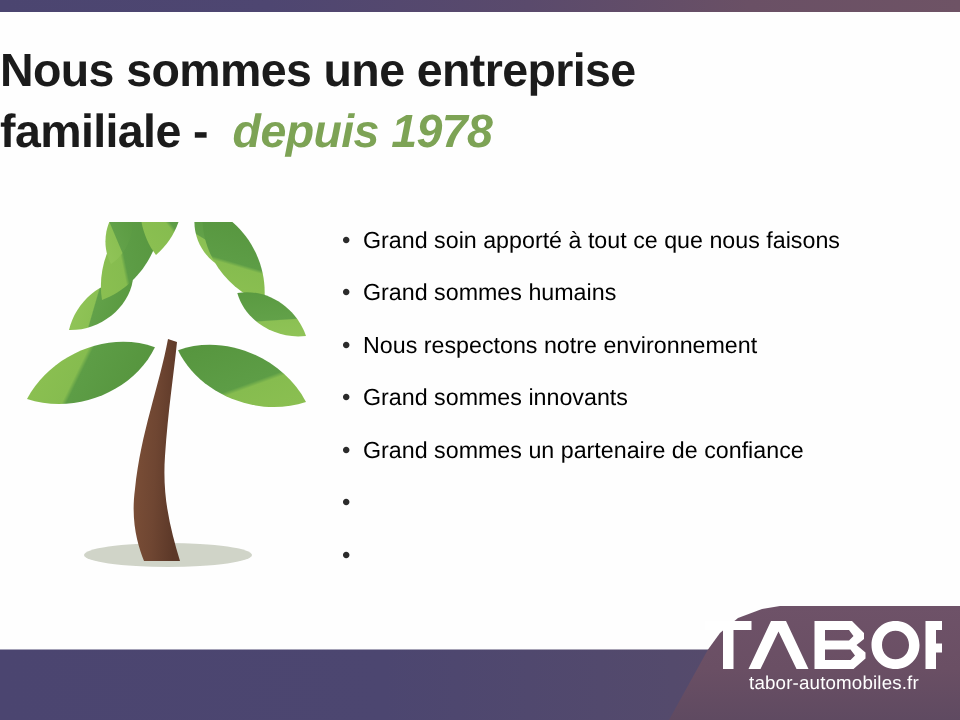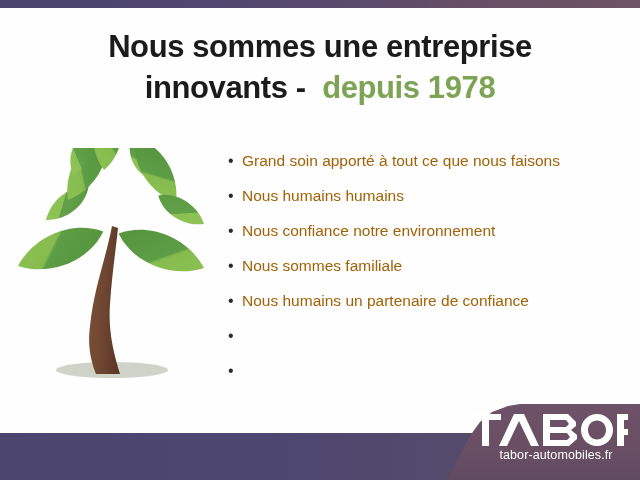--- a/index.html
+++ b/index.html
@@ -30,33 +30,33 @@
     height: 8px;
     background: linear-gradient(90deg, #4b4570 0%, #4e4671 28%, #5a4a6c 55%, #6a5065 78%, #6e5365 100%);
   }
 
   
   .heading {
     position: absolute;
     left: 0;
     top: 26px;
     width: 640px;
-    text-align: center;
     font-size: 31px;
     font-weight: bold;
     line-height: 41px;
     color: #1b1b1b;
     letter-spacing: -0.4px;
   }
   .heading .line {
     display: block;
     white-space: nowrap;
   }
   .accent {
     color: #7da355;
+    font-style: italic;
   }
   .dash {
     color: #1b1b1b;
   }
 
   
   .tree-wrap {
     position: absolute;
     left: 8px;
     top: 148px;
@@ -85,21 +85,21 @@
     width: 14px;
     flex: 0 0 14px;
     font-size: 16px;
     line-height: 22px;
     color: #2b2b2b;
     text-align: left;
   }
   .bullet-text {
     font-size: 15.5px;
     line-height: 22px;
-    color: #a16207;
+    color: #000000;
     white-space: nowrap;
   }
 
   
   .footer-dark {
     position: absolute;
     left: 0;
     top: 433px;
     width: 640px;
     height: 47px;
@@ -142,21 +142,21 @@
 </style>
 </head>
 <body>
 
 <div class="slide">
 
   <div class="top-bar"></div>
 
   <div class="heading">
     <span class="line">Nous sommes une entreprise</span>
-    <span class="line"><span>innovants</span><span class="dash">&nbsp;</span><span class="dash">-</span><span class="dash">&nbsp;&nbsp;</span><span class="accent">depuis 1978</span></span>
+    <span class="line"><span>familiale</span><span class="dash">&nbsp;</span><span class="dash">-</span><span class="dash">&nbsp;&nbsp;</span><span class="accent">depuis 1978</span></span>
   </div>
 
   <div class="tree-wrap">
     <svg viewBox="0 0 210 240" xmlns="http://www.w3.org/2000/svg">
       <defs>
         <linearGradient id="lg1" x1="0" y1="0" x2="1" y2="0.4">
           <stop offset="0%" stop-color="#8dc152"></stop>
           <stop offset="48%" stop-color="#86bc4f"></stop>
           <stop offset="52%" stop-color="#5d9d46"></stop>
           <stop offset="100%" stop-color="#57963f"></stop>
@@ -220,33 +220,33 @@
     </svg>
   </div>
 
   <div class="bullets">
     <div class="bullet-row">
       <span class="bullet-dot">•</span>
       <span class="bullet-text">Grand soin apporté à tout ce que nous faisons</span>
     </div>
     <div class="bullet-row">
       <span class="bullet-dot">•</span>
-      <span class="bullet-text">Nous humains humains</span>
-    </div>
-    <div class="bullet-row">
-      <span class="bullet-dot">•</span>
-      <span class="bullet-text">Nous confiance notre environnement</span>
-    </div>
-    <div class="bullet-row">
-      <span class="bullet-dot">•</span>
-      <span class="bullet-text">Nous sommes familiale</span>
-    </div>
-    <div class="bullet-row">
-      <span class="bullet-dot">•</span>
-      <span class="bullet-text">Nous humains un partenaire de confiance</span>
+      <span class="bullet-text">Grand sommes humains</span>
+    </div>
+    <div class="bullet-row">
+      <span class="bullet-dot">•</span>
+      <span class="bullet-text">Nous respectons notre environnement</span>
+    </div>
+    <div class="bullet-row">
+      <span class="bullet-dot">•</span>
+      <span class="bullet-text">Grand sommes innovants</span>
+    </div>
+    <div class="bullet-row">
+      <span class="bullet-dot">•</span>
+      <span class="bullet-text">Grand sommes un partenaire de confiance</span>
     </div>
     <div class="bullet-row">
       <span class="bullet-dot">•</span>
     </div>
     <div class="bullet-row">
       <span class="bullet-dot">•</span>
     </div>
   </div>
 
   <div class="footer-dark"></div>

